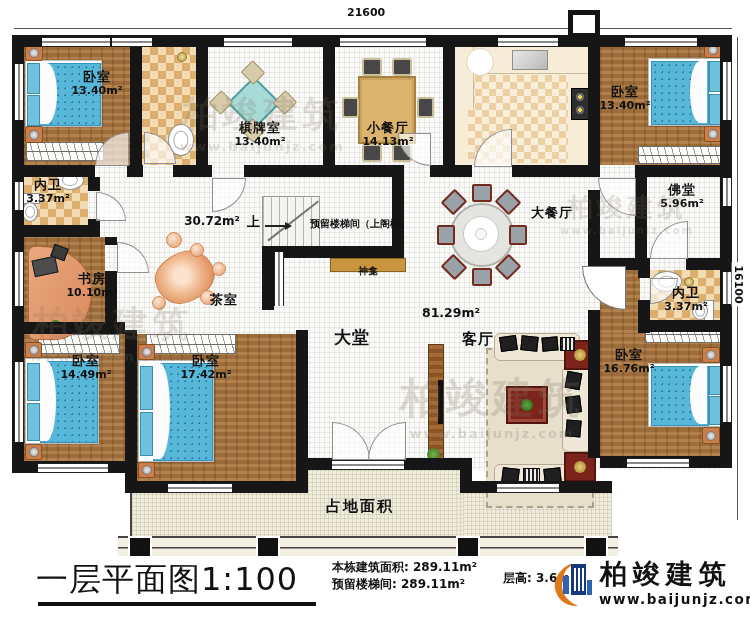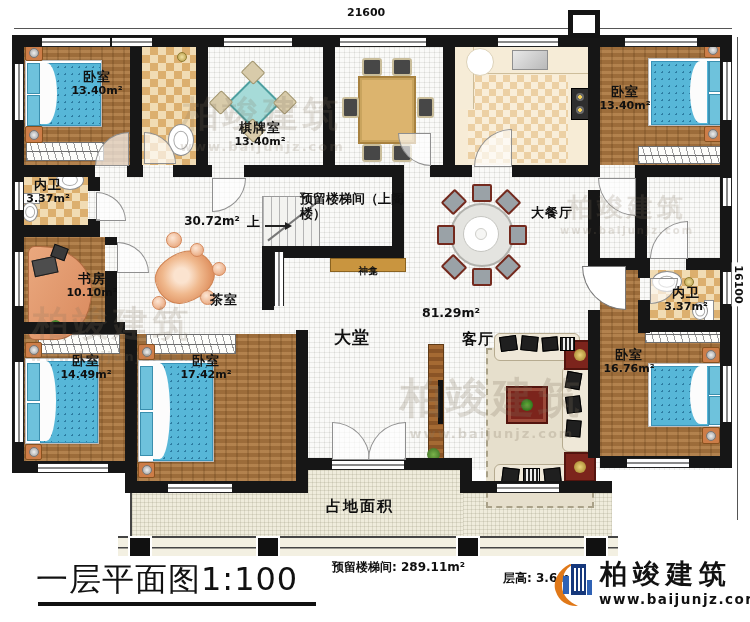--- a/index.html
+++ b/index.html
@@ -175,21 +175,21 @@
   <div class="f" style="left:212px;top:262px;width:12px;height:12px;border-radius:50%;background:radial-gradient(circle at 40% 35%,#fde6d4,#e49a6b);border:1px solid #d5885a;"></div>
   <div class="f" style="left:152px;top:296px;width:12px;height:12px;border-radius:50%;background:radial-gradient(circle at 40% 35%,#fde6d4,#e49a6b);border:1px solid #d5885a;"></div>
   <div class="f" style="left:200px;top:290px;width:13px;height:13px;border-radius:50%;background:radial-gradient(circle at 40% 35%,#fde6d4,#e49a6b);border:1px solid #d5885a;"></div>
 
   <div class="f" style="left:262px;top:196px;width:56px;height:50px;background:#f3f3f0;border:1px solid #9a9a9a;background-image:repeating-linear-gradient(90deg,#b5b5b5 0 1px,transparent 1px 8px);">
     <div class="abs" style="left:-2px;top:23px;width:64px;height:1.5px;background:#777;transform:rotate(-38deg);"></div>
     <div class="abs" style="left:2px;top:28px;width:22px;height:2px;background:#222;"></div>
     <div class="abs" style="left:22px;top:25px;width:0;height:0;border-left:7px solid #222;border-top:4px solid transparent;border-bottom:4px solid transparent;"></div>
   </div>
   <div class="rlabel" style="left:246px;top:212px;width:16px;"><span class="rn">上</span></div>
-  <div class="rlabel" style="left:300px;top:192px;width:120px;font-size:13px;font-weight:bold;text-align:left;"><span>预留楼梯间（上阁楼）</span></div>
+  <div class="rlabel" style="left:300px;top:218px;width:120px;font-size:10px;font-weight:bold;text-align:center;"><span>预留楼梯间（上阁楼）</span></div>
 
   <div class="abs" style="left:330px;top:258px;width:74px;height:12px;background:#c9953f;border:1px solid #8a6320;z-index:38;text-align:center;">
     <span style="font-size:9.5px;font-weight:bold;line-height:12px;">神龛</span>
   </div>
 
   <div class="f" style="left:450px;top:203px;width:60px;height:60px;border-radius:50%;background:#e4e4e0;border:2px solid #b2b2ad;">
     <div class="abs" style="left:11px;top:11px;width:34px;height:34px;border-radius:50%;background:#fff;border:1px solid #c6c6c1;"></div>
     <div class="abs" style="left:23px;top:23px;width:10px;height:10px;border-radius:50%;border:1px solid #cfcfca;background:#f6f6f4;"></div>
   </div>
   <div class="chair" style="left:472px;top:184px;width:16px;height:14px;"></div>
@@ -324,31 +324,39 @@
   <div class="win" style="left:332px;top:460px;width:72px;height:8px;"></div>
 
   <div class="rlabel" style="left:52px;top:70px;width:90px;">
     <div class="rn">卧室</div>
     <div class="ra">13.40m²</div>
   </div>
   <div class="rlabel" style="left:212px;top:121px;width:96px;">
     <div class="rn">棋牌室</div>
     <div class="ra">13.40m²</div>
   </div>
+  <div class="rlabel" style="left:340px;top:121px;width:96px;">
+    <div class="rn">小餐厅</div>
+    <div class="ra">14.13m²</div>
+  </div>
   <div class="rlabel" style="left:580px;top:85px;width:90px;">
     <div class="rn">卧室</div>
     <div class="ra">13.40m²</div>
   </div>
   <div class="rlabel" style="left:10px;top:178px;width:76px;">
     <div class="rn">内卫</div>
     <div class="ra">3.37m²</div>
   </div>
   <div class="rlabel" style="left:54px;top:272px;width:76px;">
     <div class="rn">书房</div>
     <div class="ra">10.10m²</div>
+  </div>
+  <div class="rlabel" style="left:642px;top:183px;width:80px;">
+    <div class="rn">佛堂</div>
+    <div class="ra">5.96m²</div>
   </div>
   <div class="rlabel" style="left:648px;top:286px;width:76px;">
     <div class="rn">内卫</div>
     <div class="ra">3.37m²</div>
   </div>
   <div class="rlabel" style="left:584px;top:348px;width:90px;">
     <div class="rn">卧室</div>
     <div class="ra">16.76m²</div>
   </div>
   <div class="rlabel" style="left:42px;top:354px;width:88px;">
@@ -382,20 +390,24 @@
   </div>
   <div class="wm" style="left:560px;top:190px;">
     <div class="l1" style="font-size:26px;">柏竣建筑</div>
     <div class="l2" style="font-size:10px;">www.baijunjz.com</div>
   </div>
 
   <div class="abs" style="left:0;top:556px;width:750px;height:66px;background:#fff;z-index:70;">
     <div class="abs" style="left:36px;top:2px;font-size:32px;letter-spacing:1px;color:#111;">一层平面图1:100</div>
     <div class="abs" style="left:38px;top:46px;width:278px;height:4px;background:#111;"></div>
     <div class="abs" style="left:332px;top:3px;">
+      <div class="ftxt">
+        <span>本栋建筑面积:</span>
+        <span>289.11m²</span>
+      </div>
       <div class="ftxt">
         <span>预留楼梯间:</span>
         <span>289.11m²</span>
       </div>
     </div>
     <div class="abs ftxt" style="left:503px;top:14px;">
       <span>层高:</span>
       <span>3.6m</span>
     </div>
     <div class="abs" style="left:550px;top:4px;width:46px;height:50px;">

